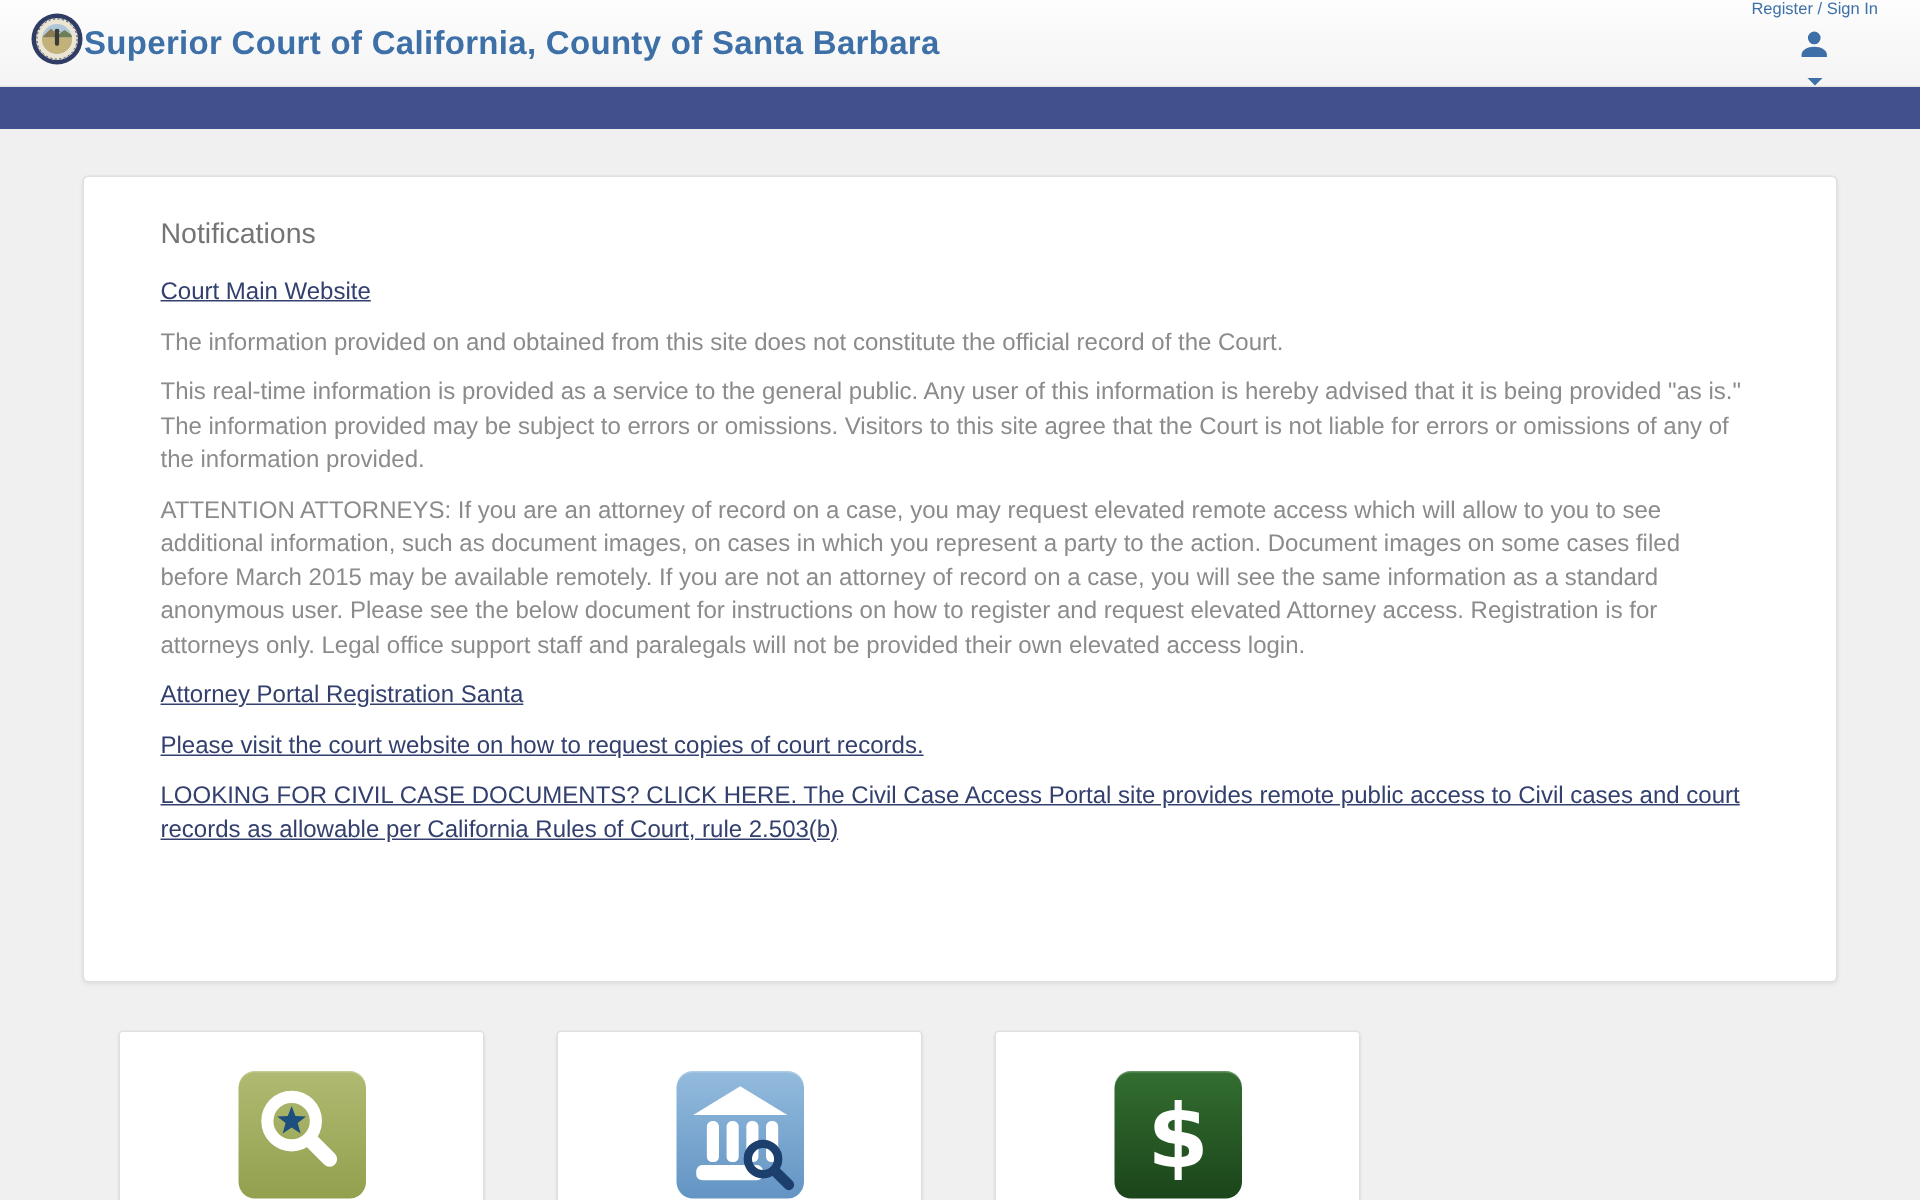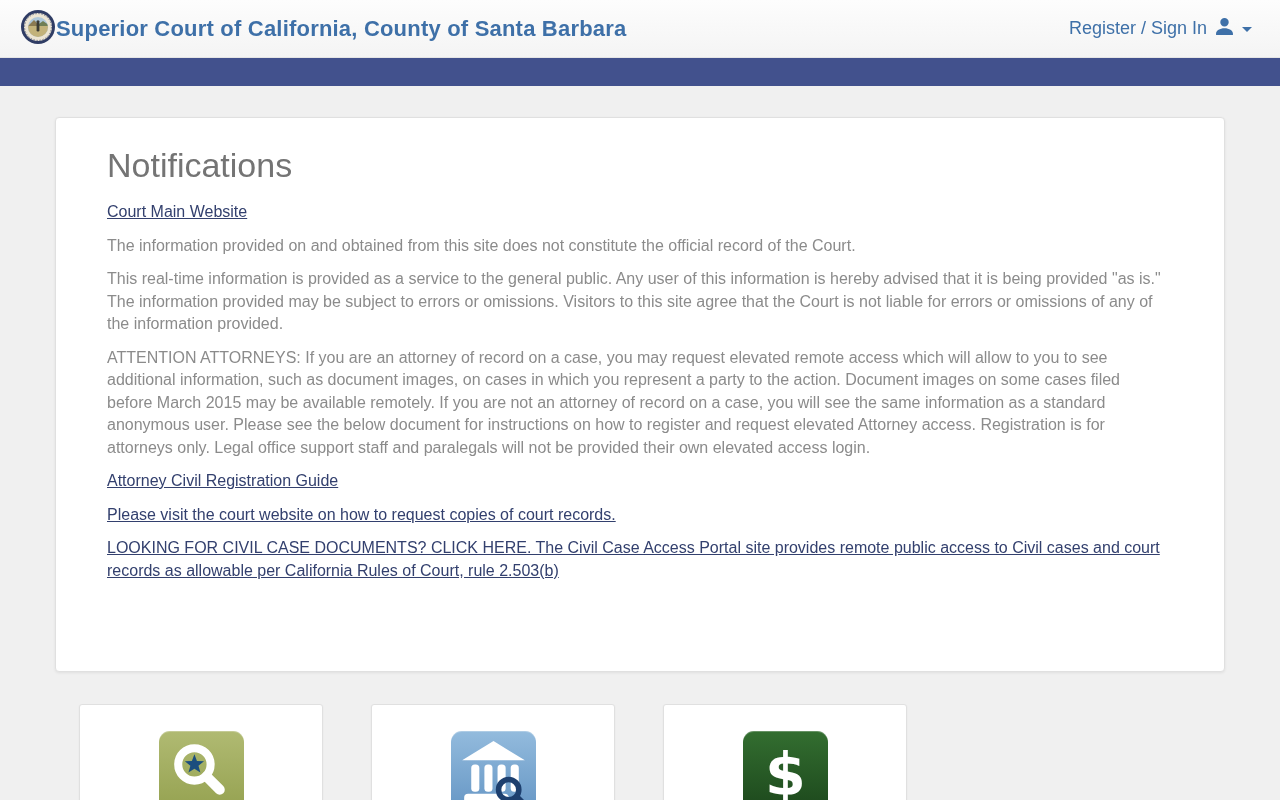--- a/index.html
+++ b/index.html
@@ -25,22 +25,23 @@
     color: #3e70a8;
     font-size: 22px;
     font-weight: bold;
     letter-spacing: 0.2px;
   }
   .auth {
     display: flex;
     align-items: center;
     gap: 8px;
     color: #3e70a8;
-    font-size: 18px;
+    font-size: 11px;
     cursor: pointer;
+    flex-direction: column;
   }
   .caret {
     width: 0; height: 0;
     border-left: 5px solid transparent;
     border-right: 5px solid transparent;
     border-top: 5px solid #3e70a8;
     margin-top: 2px;
   }
 
   
@@ -52,21 +53,21 @@
   
   .notif-card {
     margin: 31px 55px 0 55px;
     background: #ffffff;
     border: 1px solid #e0e0e0;
     border-radius: 4px;
     box-shadow: 0 1px 3px rgba(0,0,0,0.07);
     padding: 28px 57px 78px 51px;
   }
   .notif-heading {
-    font-size: 34px;
+    font-size: 19px;
     font-weight: 400;
     color: #747474;
     margin-bottom: 16px;
   }
   .notif-card p {
     font-size: 16px;
     line-height: 22.5px;
     margin-bottom: 11px;
     color: #8b8b8b;
   }
@@ -147,21 +148,21 @@
     <h1 class="notif-heading">Notifications</h1>
 
     <p class="link-row"><a href="#">Court Main Website</a></p>
 
     <p>The information provided on and obtained from this site does not constitute the official record of the Court.</p>
 
     <p>This real-time information is provided as a service to the general public. Any user of this information is hereby advised that it is being provided "as is." The information provided may be subject to errors or omissions. Visitors to this site agree that the Court is not liable for errors or omissions of any of the information provided.</p>
 
     <p>ATTENTION ATTORNEYS: If you are an attorney of record on a case, you may request elevated remote access which will allow to you to see additional information, such as document images, on cases in which you represent a party to the action. Document images on some cases filed before March 2015 may be available remotely. If you are not an attorney of record on a case, you will see the same information as a standard anonymous user. Please see the below document for instructions on how to register and request elevated Attorney access. Registration is for attorneys only. Legal office support staff and paralegals will not be provided their own elevated access login.</p>
 
-    <p class="link-row"><a href="#">Attorney Civil Registration Guide</a></p>
+    <p class="link-row"><a href="#">Attorney Portal Registration Santa</a></p>
 
     <p class="link-row"><a href="#">Please visit the court website on how to request copies of court records.</a></p>
 
     <p class="link-row"><a href="#">LOOKING FOR CIVIL CASE DOCUMENTS? CLICK HERE. The Civil Case Access Portal site provides remote public access to Civil cases and court records as allowable per California Rules of Court, rule 2.503(b)</a></p>
   </section>
 
   <div class="tiles">
 
     <div class="tile">
       <div class="tile-icon" style="background: linear-gradient(rgb(176, 186, 114), rgb(147, 160, 78));">

